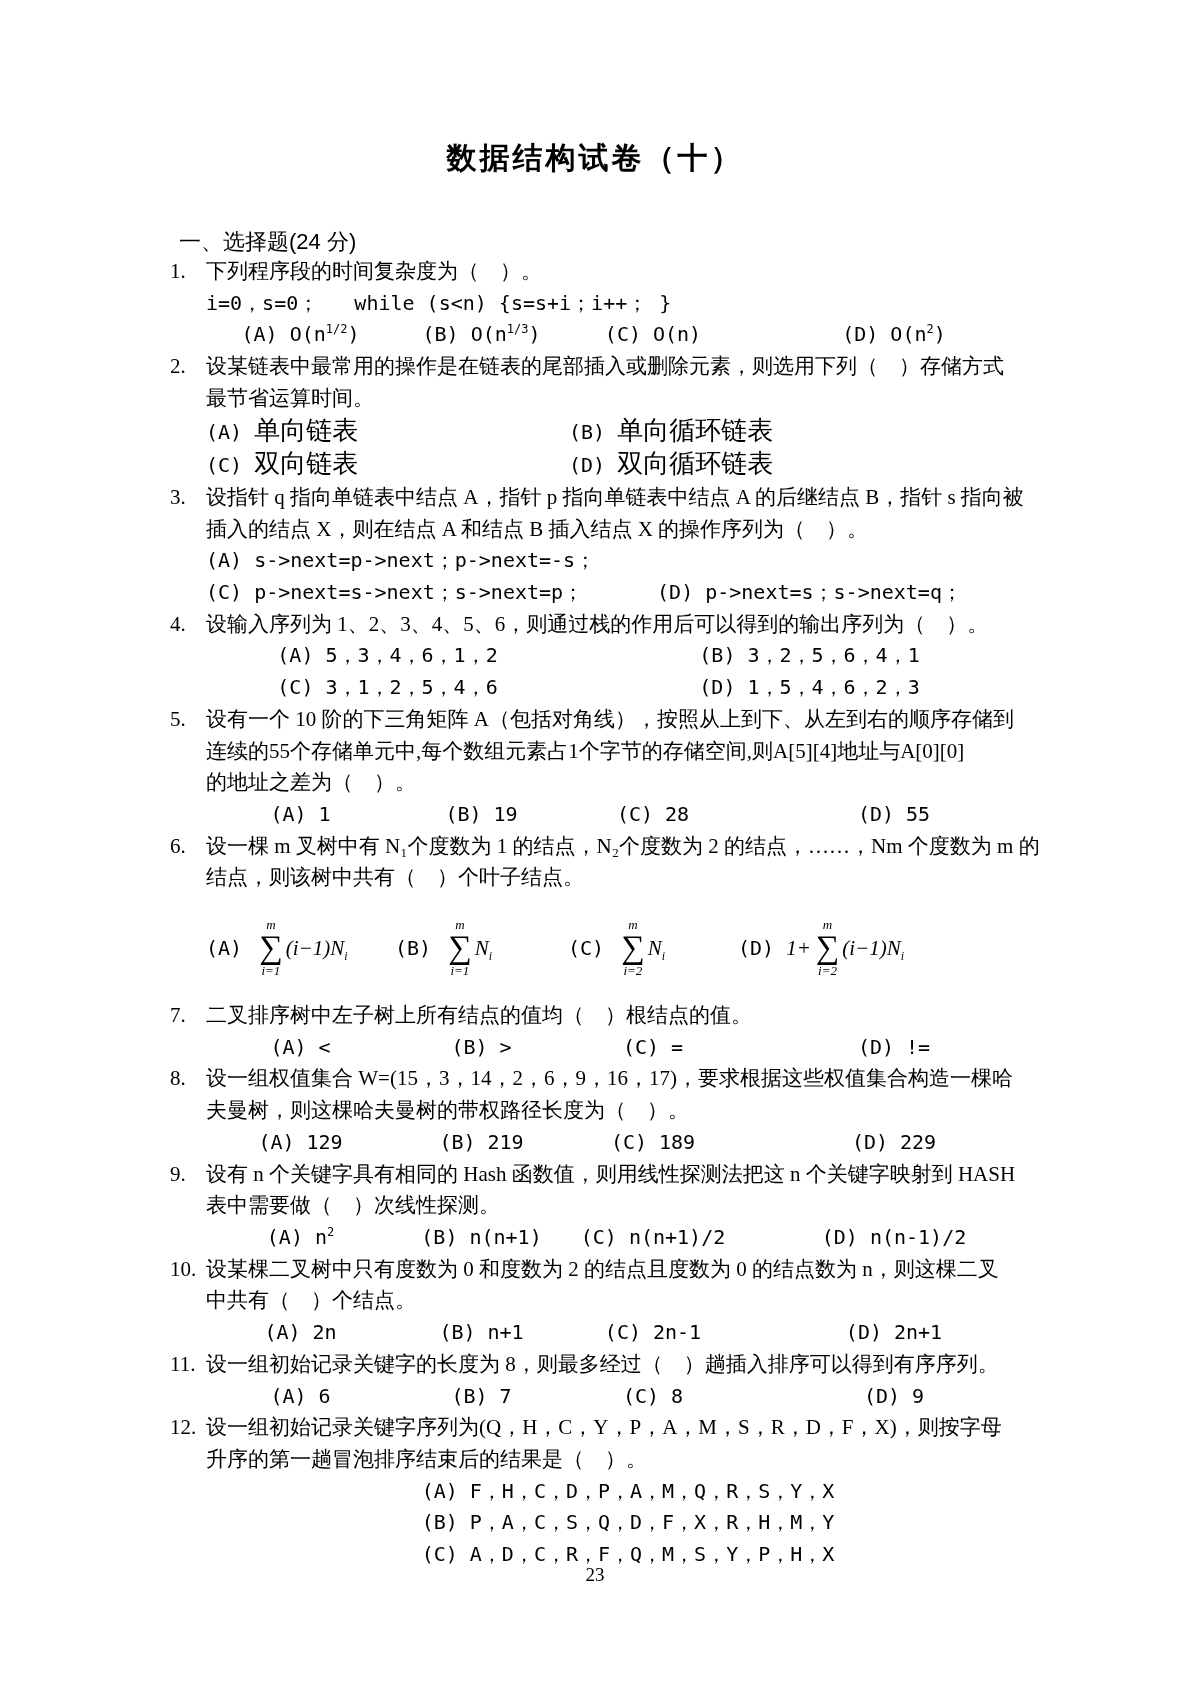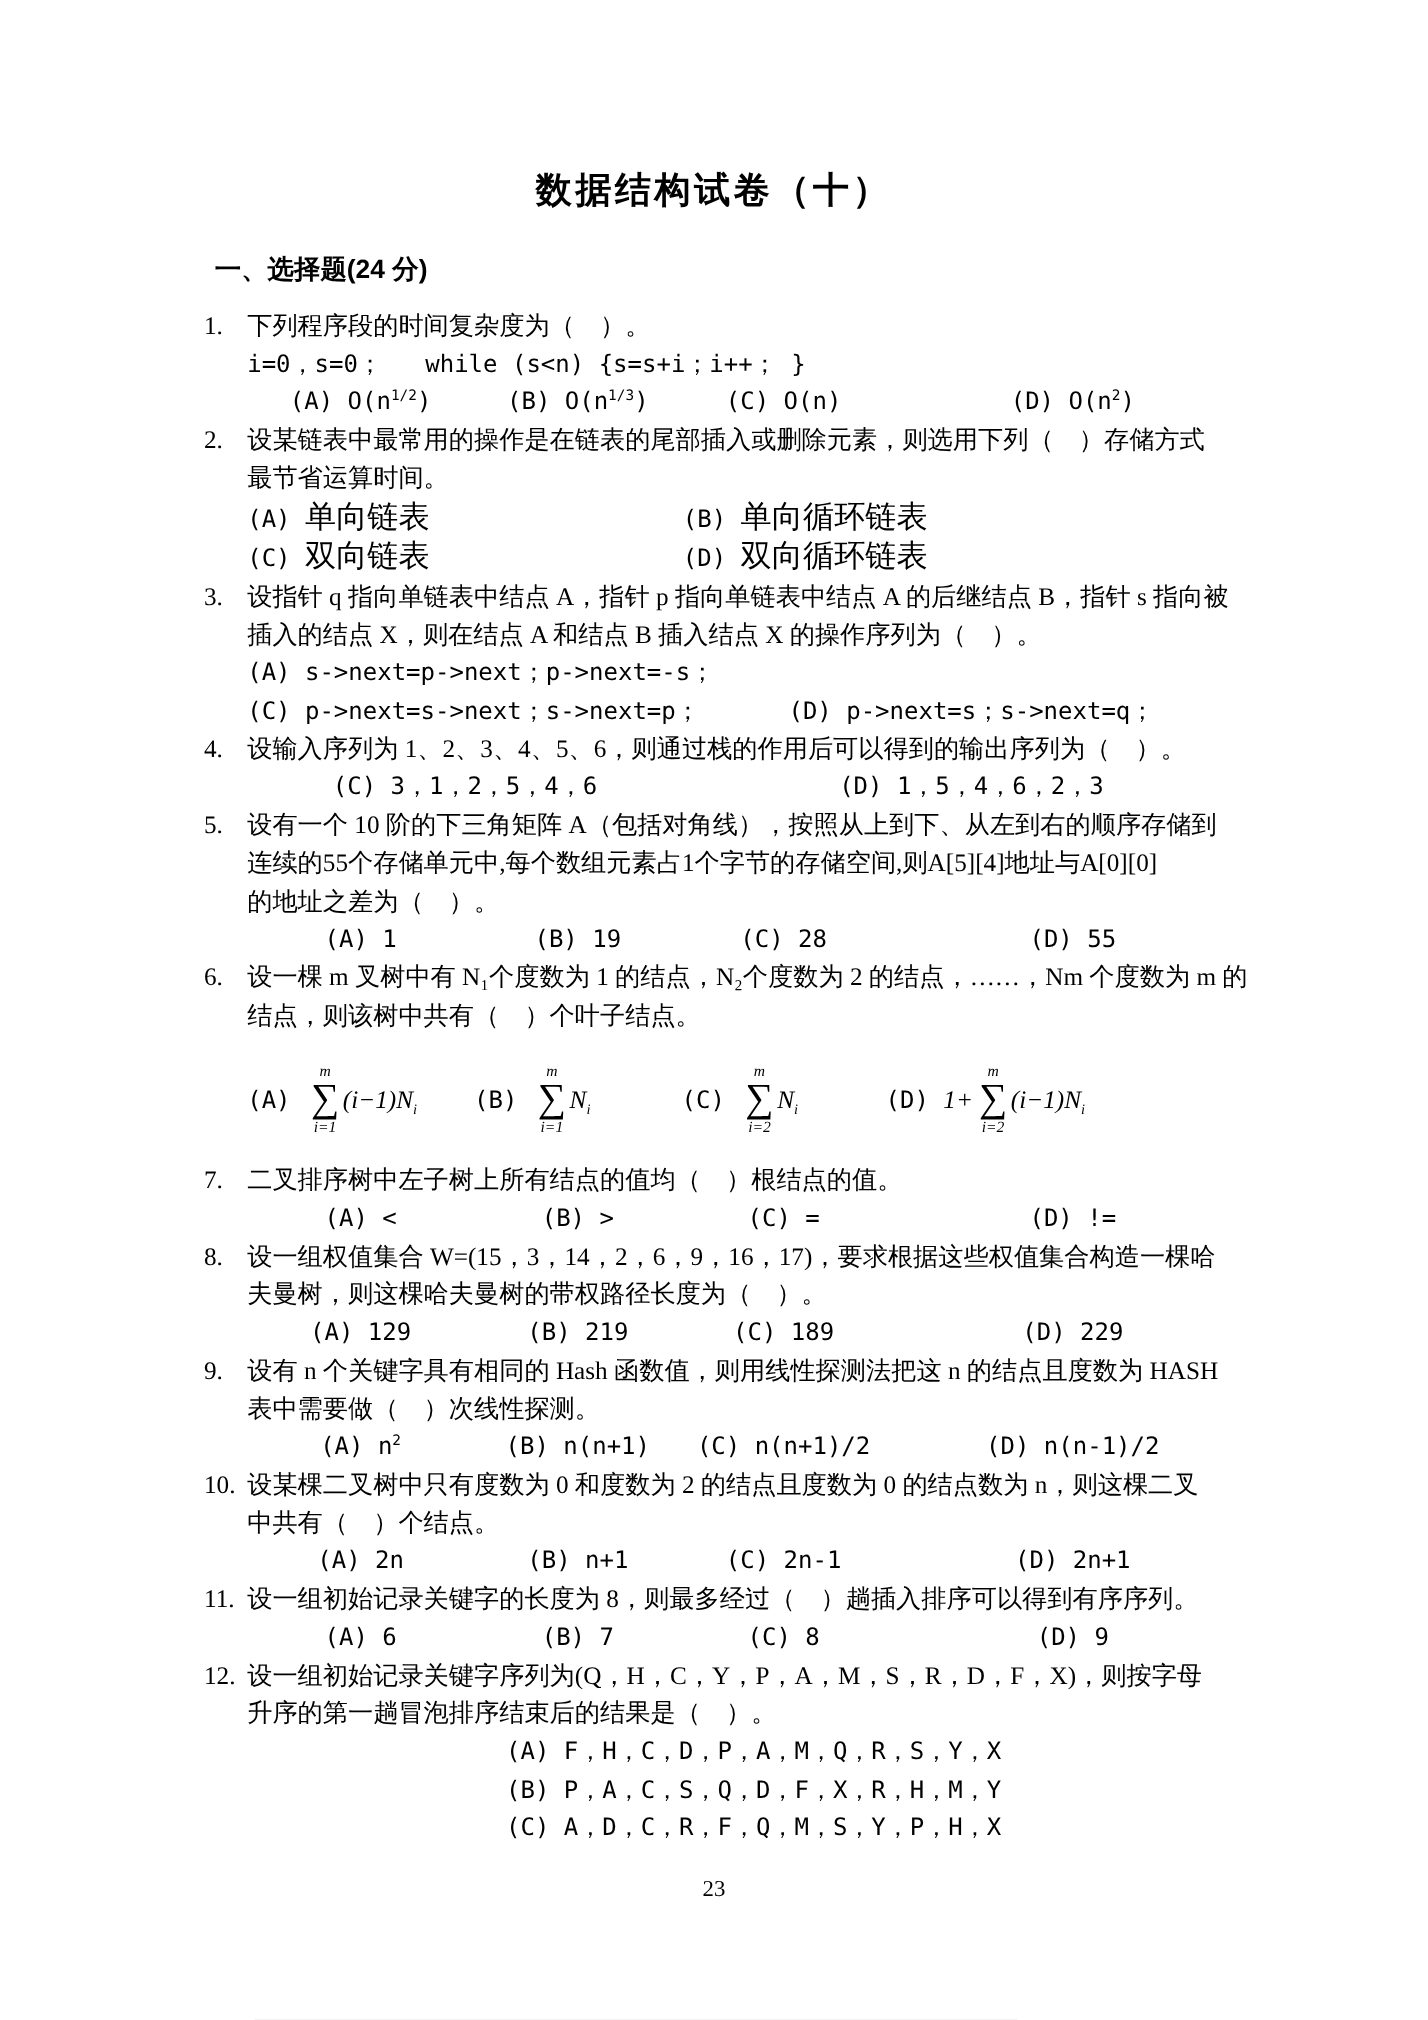--- a/index.html
+++ b/index.html
@@ -12,23 +12,23 @@
     font-family:"Liberation Serif","DejaVu Serif",serif;
     overflow:hidden;
   }
   .title{
     position:absolute;top:138px;left:0;width:100%;
     text-align:center;
     font-family:"Liberation Sans","DejaVu Sans",sans-serif;
     font-weight:bold;font-size:30px;letter-spacing:3px;
   }
   .section-heading{
-    position:absolute;top:210px;left:179px;
+    position:absolute;top:227px;left:179px;
     font-family:"Liberation Sans","DejaVu Sans",sans-serif;
-    font-weight:bold;font-size:22px;
+    font-weight:normal;font-size:22px;
   }
   .content{
     position:absolute;top:256px;left:170px;width:880px;
     font-size:21px;
   }
   .row{line-height:31.7px;min-height:31.7px;white-space:nowrap;}
   .qline{display:flex;}
   .qnum{flex:0 0 36px;}
   .qtext{flex:1;}
   .cont{padding-left:36px;}
@@ -127,20 +127,24 @@
         <span class="opt"><span class="olabel">(C)</span><span class="oval"><span>p-&gt;next=s-&gt;next；s-&gt;next=p；</span></span></span>
         <span class="opt"><span class="olabel">(D)</span><span class="oval"><span>p-&gt;next=s；s-&gt;next=q；</span></span></span>
       </div>
     </div>
 
     <div>
       <div class="row qline">
           <span class="qnum">4.</span>
           <span class="qtext">设输入序列为 1、2、3、4、5、6，则通过栈的作用后可以得到的输出序列为（　）。</span>
         </div>
+      <div class="row opts cols2 mono">
+        <span class="opt"><span class="olabel">(A)</span><span class="oval"><span>5，3，4，6，1，2</span></span></span>
+        <span class="opt"><span class="olabel">(B)</span><span class="oval"><span>3，2，5，6，4，1</span></span></span>
+      </div>
       <div class="row opts cols2 mono">
         <span class="opt"><span class="olabel">(C)</span><span class="oval"><span>3，1，2，5，4，6</span></span></span>
         <span class="opt"><span class="olabel">(D)</span><span class="oval"><span>1，5，4，6，2，3</span></span></span>
       </div>
     </div>
 
     <div>
       <div class="row qline">
           <span class="qnum">5.</span>
           <span class="qtext">设有一个 10 阶的下三角矩阵 A（包括对角线），按照从上到下、从左到右的顺序存储到</span>
@@ -228,21 +232,21 @@
         <span class="opt"><span class="olabel">(A)</span><span class="oval"><span>129</span></span></span>
         <span class="opt"><span class="olabel">(B)</span><span class="oval"><span>219</span></span></span>
         <span class="opt"><span class="olabel">(C)</span><span class="oval"><span>189</span></span></span>
         <span class="opt"><span class="olabel">(D)</span><span class="oval"><span>229</span></span></span>
       </div>
     </div>
 
     <div>
       <div class="row qline">
           <span class="qnum">9.</span>
-          <span class="qtext">设有 n 个关键字具有相同的 Hash 函数值，则用线性探测法把这 n 的结点且度数为 HASH</span>
+          <span class="qtext">设有 n 个关键字具有相同的 Hash 函数值，则用线性探测法把这 n 个关键字映射到 HASH</span>
         </div>
       <div class="row cont">表中需要做（　）次线性探测。</div>
       <div class="row opts cols4 mono">
         <span class="opt"><span class="olabel">(A)</span><span class="oval"><span>n</span><sup>2</sup></span></span>
         <span class="opt"><span class="olabel">(B)</span><span class="oval"><span>n(n+1)</span></span></span>
         <span class="opt"><span class="olabel">(C)</span><span class="oval"><span>n(n+1)/2</span></span></span>
         <span class="opt"><span class="olabel">(D)</span><span class="oval"><span>n(n-1)/2</span></span></span>
       </div>
     </div>
 

